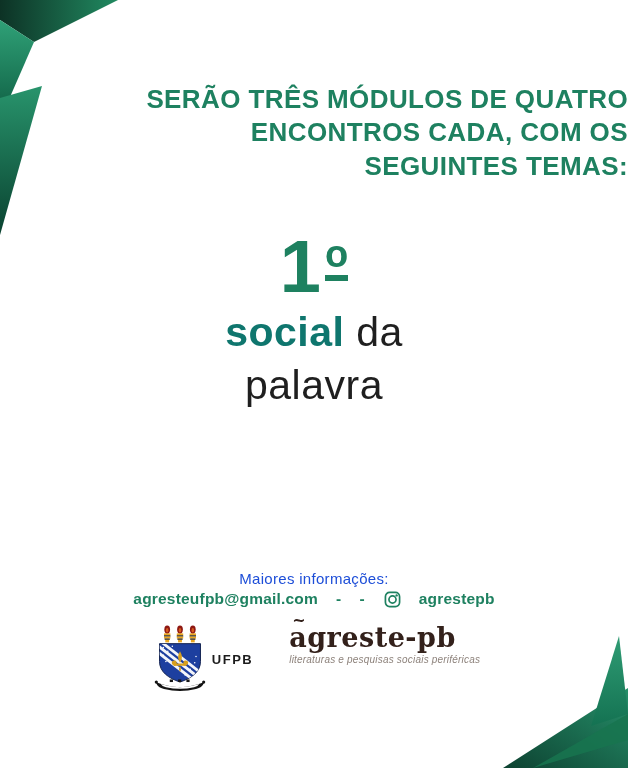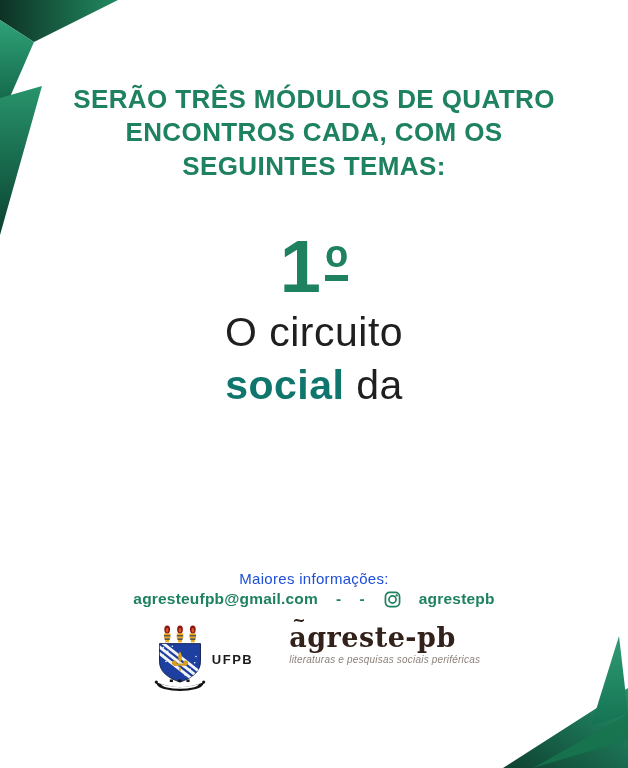--- a/index.html
+++ b/index.html
@@ -11,21 +11,21 @@
     font-family:"Liberation Sans", sans-serif;
     -webkit-font-smoothing:antialiased;
   }
   
   .corner-tl{position:absolute;top:0;left:0;pointer-events:none;}
   .corner-br{position:absolute;right:0;bottom:0;pointer-events:none;}
 
   
   .heading{
     position:absolute;top:83px;left:0;right:0;
-    text-align:center;
+    text-align:right;
     color:#1e8160;
     font-weight:800;
     font-size:26px;
     line-height:1.28;
     letter-spacing:0.4px;
   }
 
   
   .module{
     position:absolute;top:230px;left:0;right:0;
@@ -139,22 +139,22 @@
     <div>ENCONTROS CADA, COM OS</div>
     <div>SEGUINTES TEMAS:</div>
   </div>
 
   <div class="module">
     <span class="num">1</span>
     <span class="ord">o</span>
   </div>
 
   <div class="title">
-    <div>O circuito</div>
     <div><span class="hl">social</span><span> da</span></div>
+    <div>palavra</div>
   </div>
 
   <div class="info-label">Maiores informações:</div>
 
   <div class="contact">
     <span>agresteufpb@gmail.com</span>
     <span>-</span>
     <span>-</span>
     <span class="ig-icon">
       <svg width="17" height="17" viewBox="0 0 24 24" fill="none">

